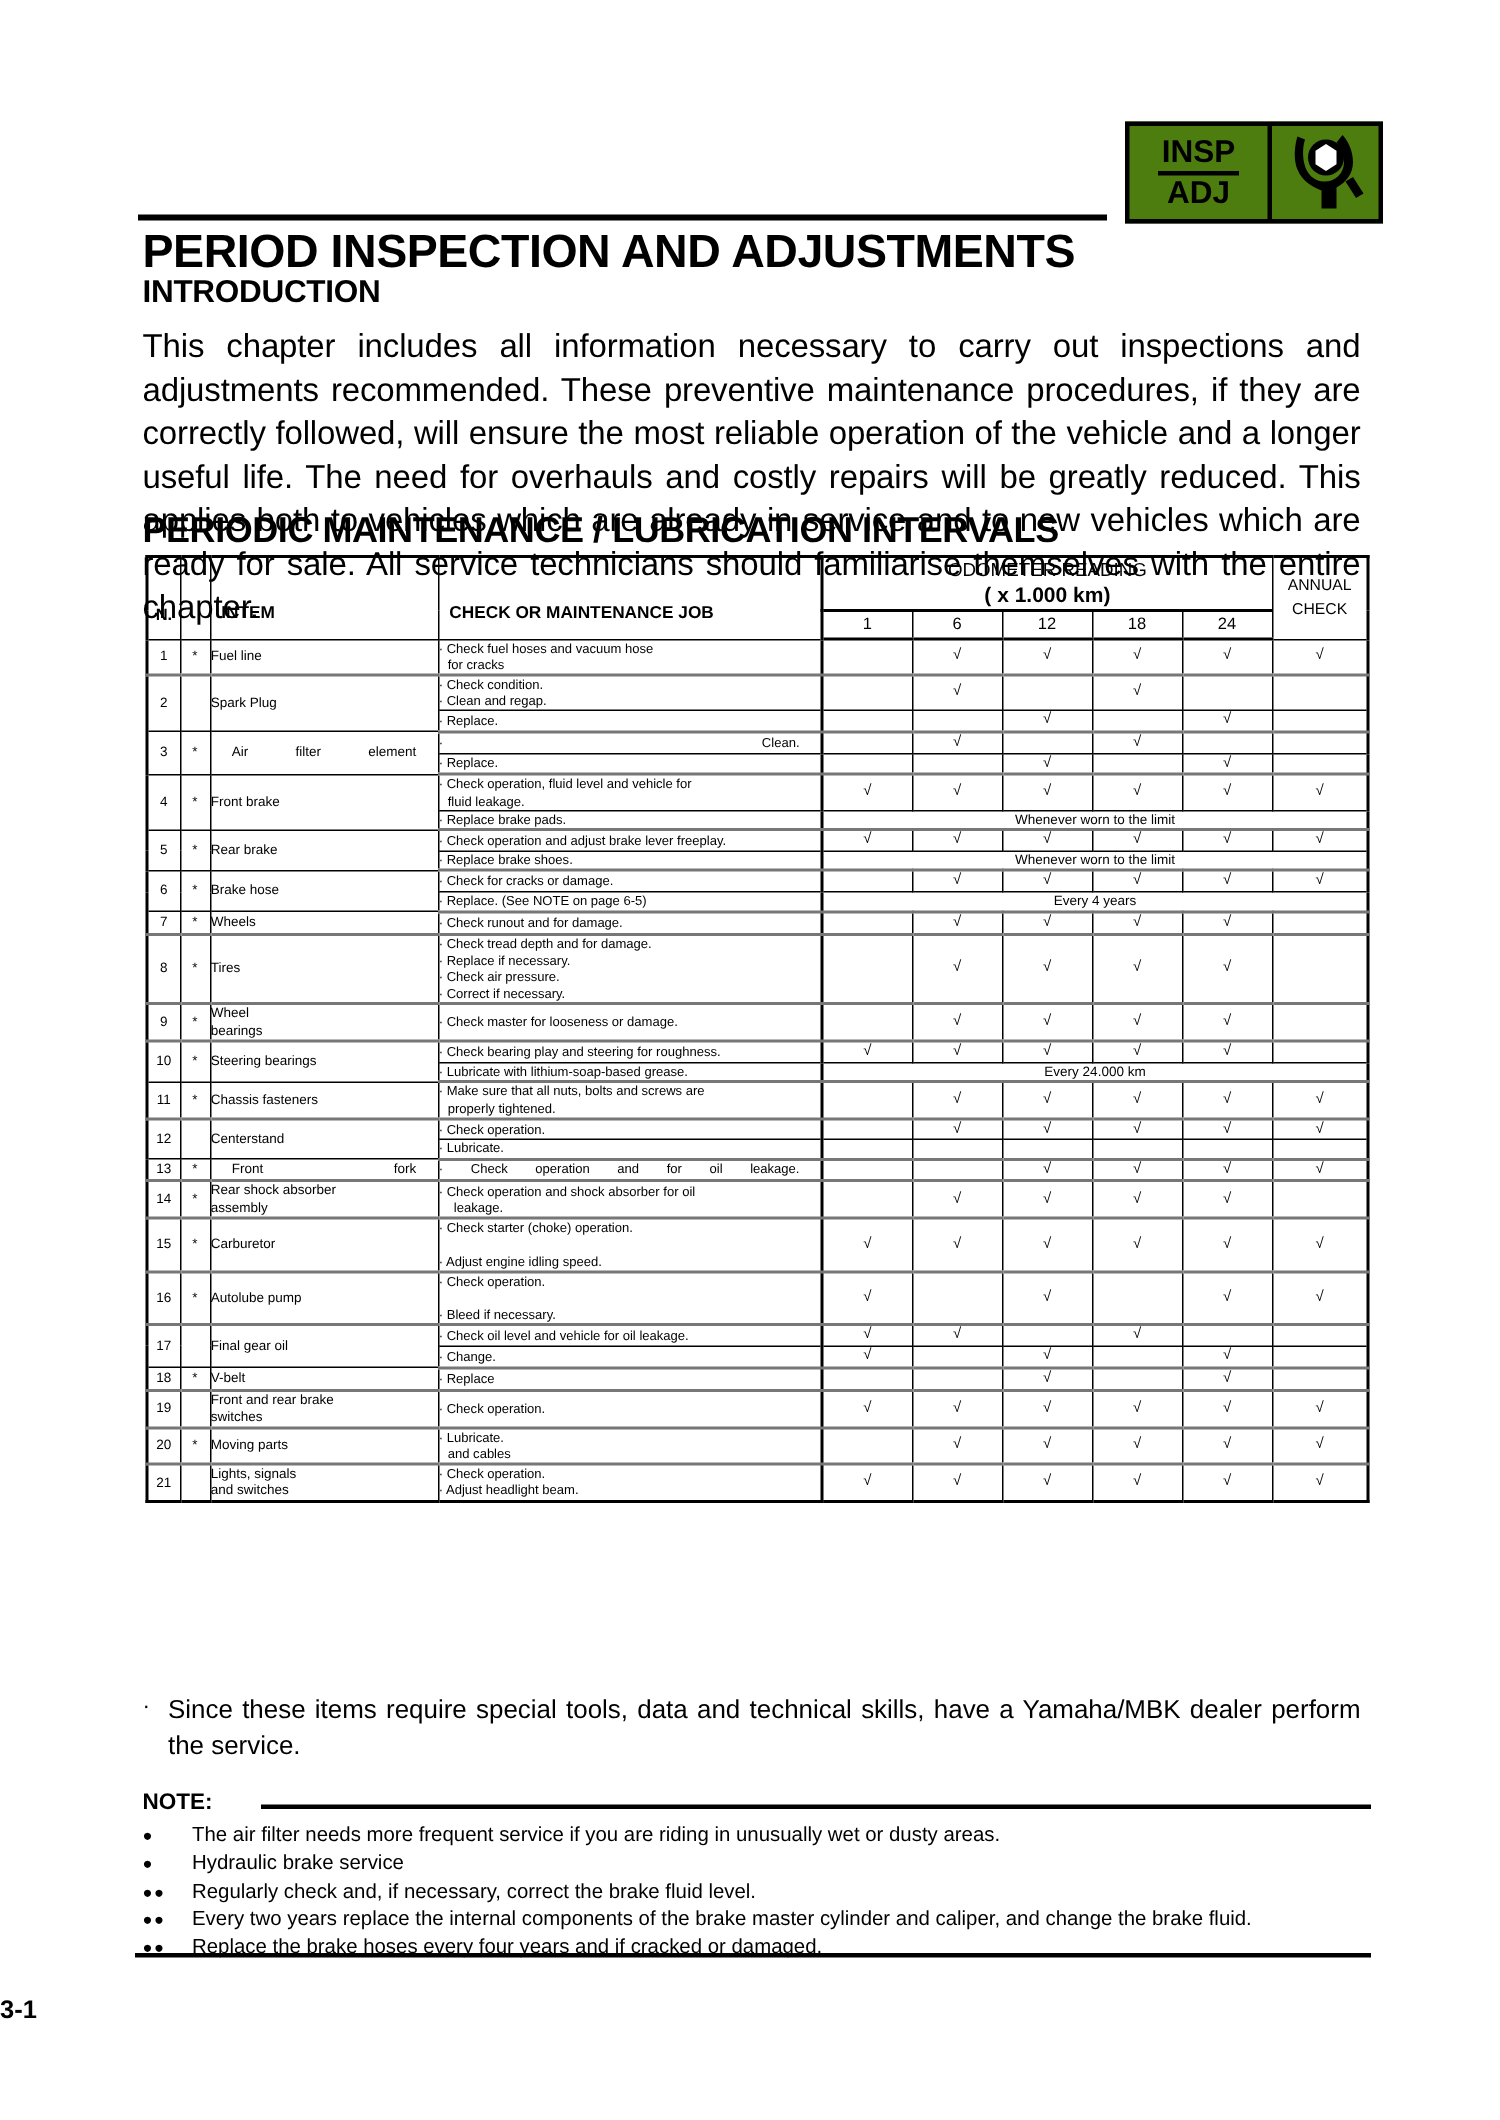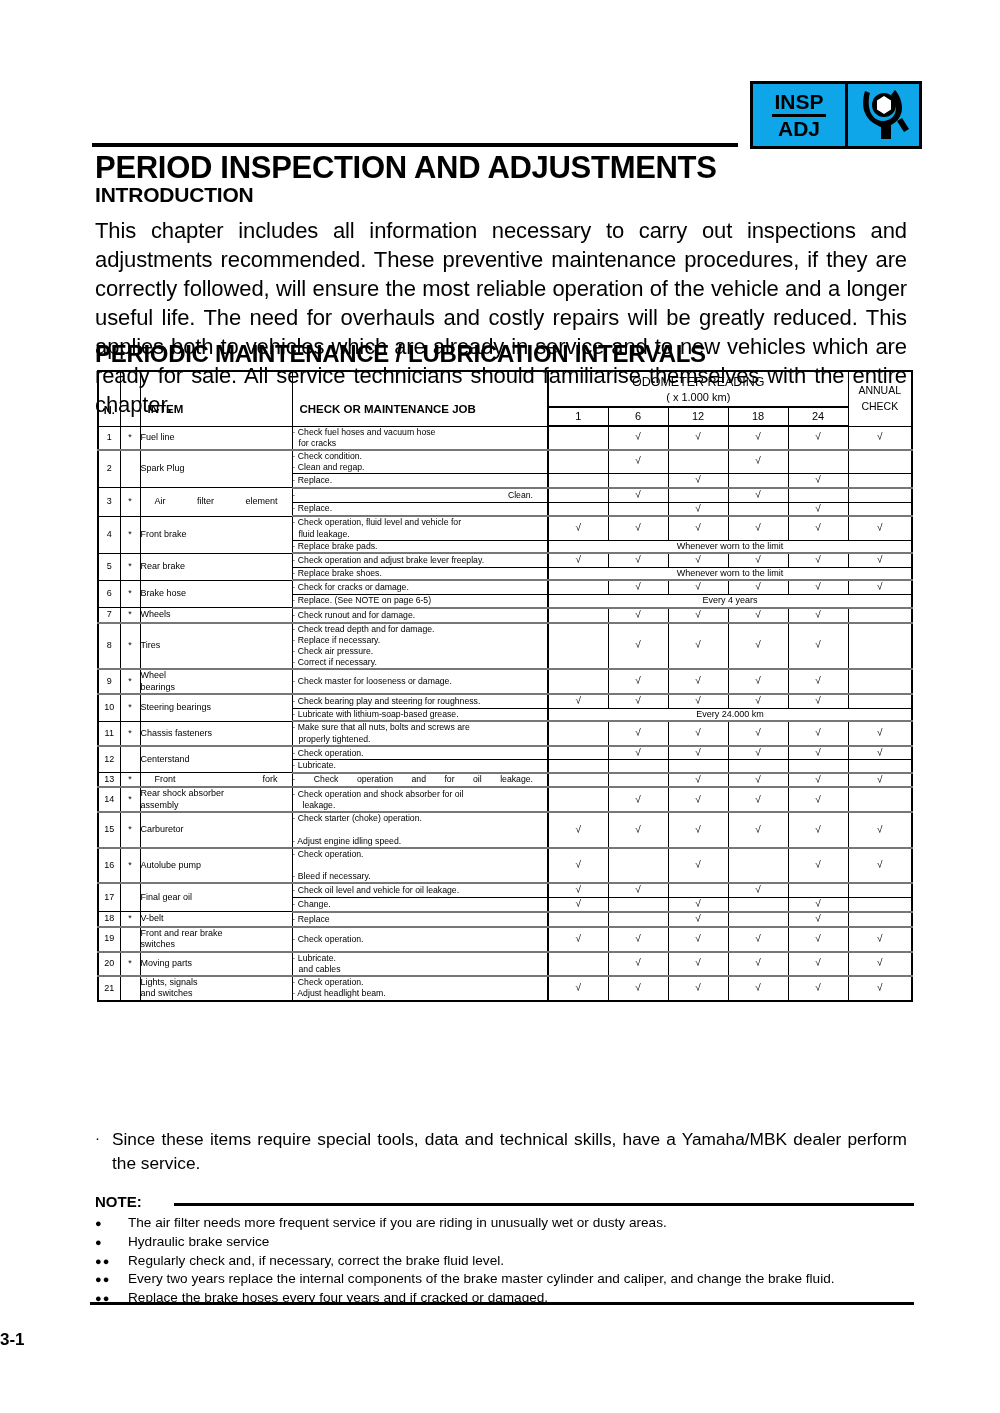--- a/index.html
+++ b/index.html
@@ -50,21 +50,21 @@
   }
   .tabbox {
     position: absolute;
     left: 660px;
     top: 3px;
     width: 172px;
     height: 68px;
     border: 3px solid #000;
     display: flex;
     box-sizing: border-box;
-    background: #0ea5e9;
+    background: #4d7c0f;
   }
   .tabbox-text {
     width: 95px;
     border-right: 3px solid #000;
     box-sizing: border-box;
     display: flex;
     flex-direction: column;
     align-items: center;
     justify-content: center;
     font-weight: bold;
@@ -141,21 +141,21 @@
   .thickT { border-top: 2.5px solid #000 !important; }
   .thickB { border-bottom: 2.5px solid #000 !important; }
   .midB { border-bottom: 2px solid #777 !important; }
 
   .hd {
     text-align: center;
     font-weight: bold;
     font-size: 11px;
   }
   .hd-odo { font-size: 12.5px; }
-  .hd-odo .sub { font-size: 11px; font-weight: normal; }
+  .hd-odo .sub { font-size: 14px; font-weight: bold; }
   .hd-ann { font-size: 10.5px; line-height: 1.5; }
   .hd-left {
     font-weight: bold;
     font-size: 11.5px;
     padding-left: 7px;
     text-align: left;
   }
   .hd-n { font-weight: bold; font-size: 11px; text-align: center; }
 
   td.c-no { text-align: center; font-size: 9px; vertical-align: top; padding-top: 3px; }

